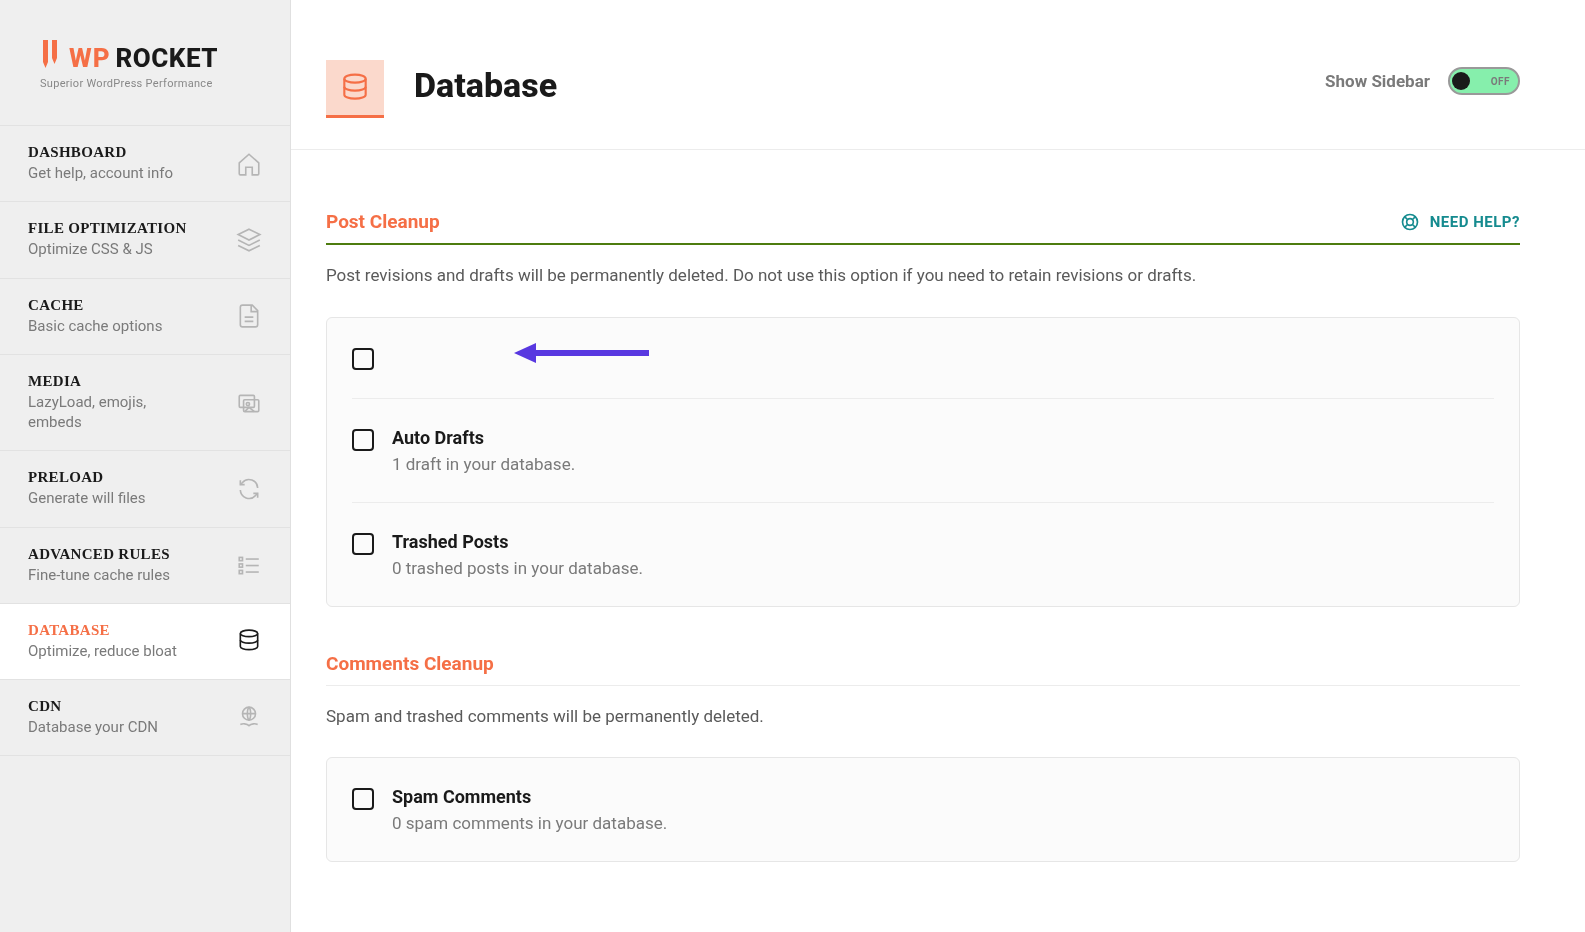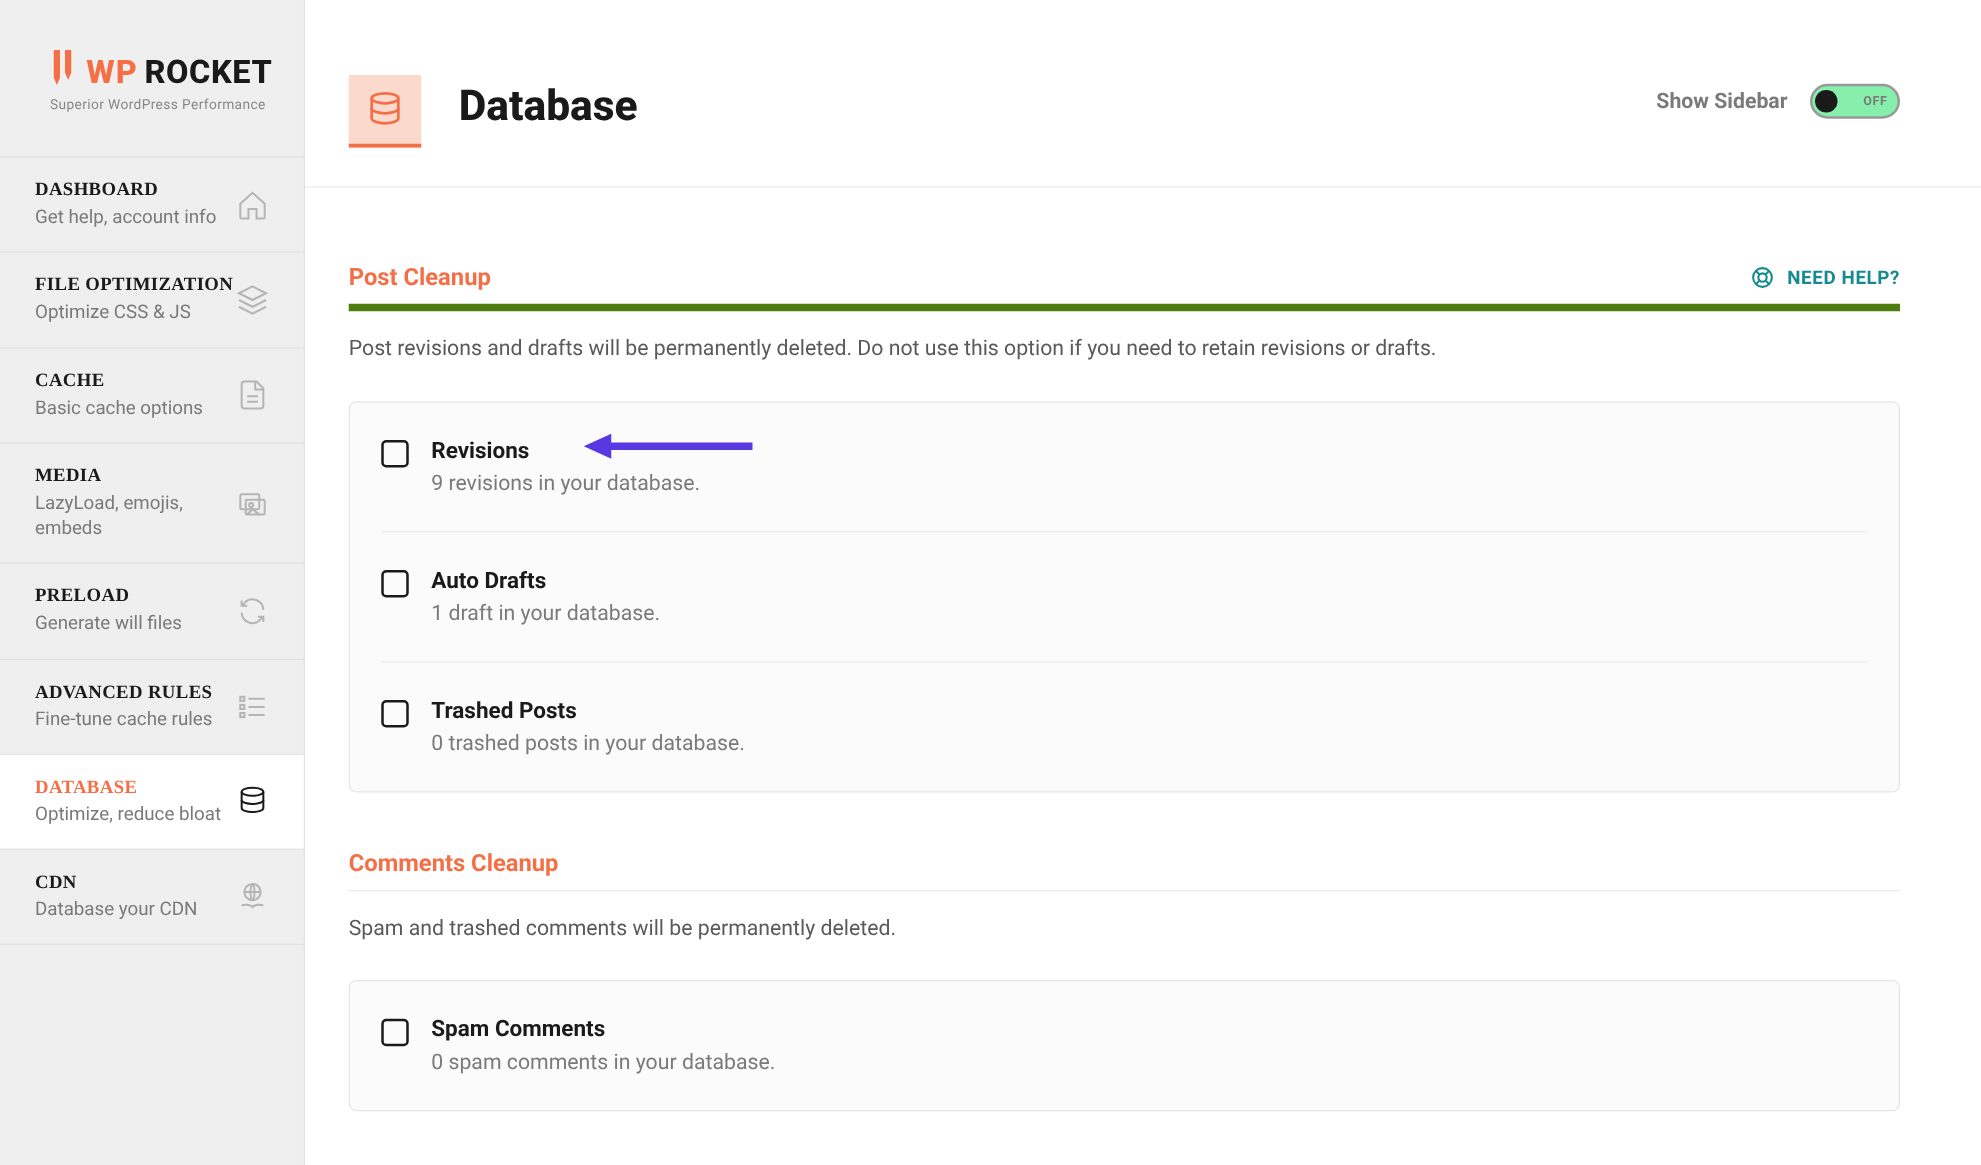--- a/index.html
+++ b/index.html
@@ -13,21 +13,21 @@
   width: 1585px;
   height: 932px;
   overflow: hidden;
   color: #333;
 }
 .app {
   display: flex;
   height: 100%;
 }
 .sidebar {
-  width: 244px;
+  width: 291px;
   background: #efefef;
   border-right: 1px solid #e0e0e0;
   flex-shrink: 0;
 }
 .logo-block {
   padding: 40px 30px 35px 40px;
 }
 .logo-wrap {
   display: flex;
   align-items: center;
@@ -183,21 +183,21 @@
   right: 8px;
   letter-spacing: 0.5px;
 }
 .content {
   padding: 60px 65px 30px 35px;
 }
 .section-header-row {
   display: flex;
   justify-content: space-between;
   align-items: center;
-  border-bottom: 6px solid #4d7c0f;
+  border-bottom: 2px solid #4d7c0f;
   padding-bottom: 10px;
   margin-bottom: 18px;
 }
 .section-title {
   font-weight: 700;
   font-size: 19px;
   color: #f56f46;
 }
 .need-help {
   display: flex;
@@ -431,24 +431,20 @@
           <line x1="5.5" y1="18.5" x2="9" y2="15"></line>
                 <line x1="18.5" y1="18.5" x2="15" y2="15"></line>
         </svg>
         <span>NEED HELP?</span>
       </div>
           </div>
           <p class="section-desc">Post revisions and drafts will be permanently deleted. Do not use this option if you need to retain revisions or drafts.</p>
           <div class="option-card">
       <div class="option-row">
         <div class="checkbox"></div>
-        <div class="option-text">
-          <span class="option-title">Revisions</span>
-          <span class="option-desc">9 revisions in your database.</span>
-        </div>
         <svg class="arrow-annotation" width="140" height="30" viewBox="0 0 140 30">
         <line x1="18" y1="15" x2="135" y2="15" stroke="#5838e0" stroke-width="6"></line>
         <path d="M0 15 L22 5 L22 25 Z" fill="#5838e0"></path>
       </svg>
       </div>
       <div class="option-row">
         <div class="checkbox"></div>
         <div class="option-text">
           <span class="option-title">Auto Drafts</span>
           <span class="option-desc">1 draft in your database.</span>

